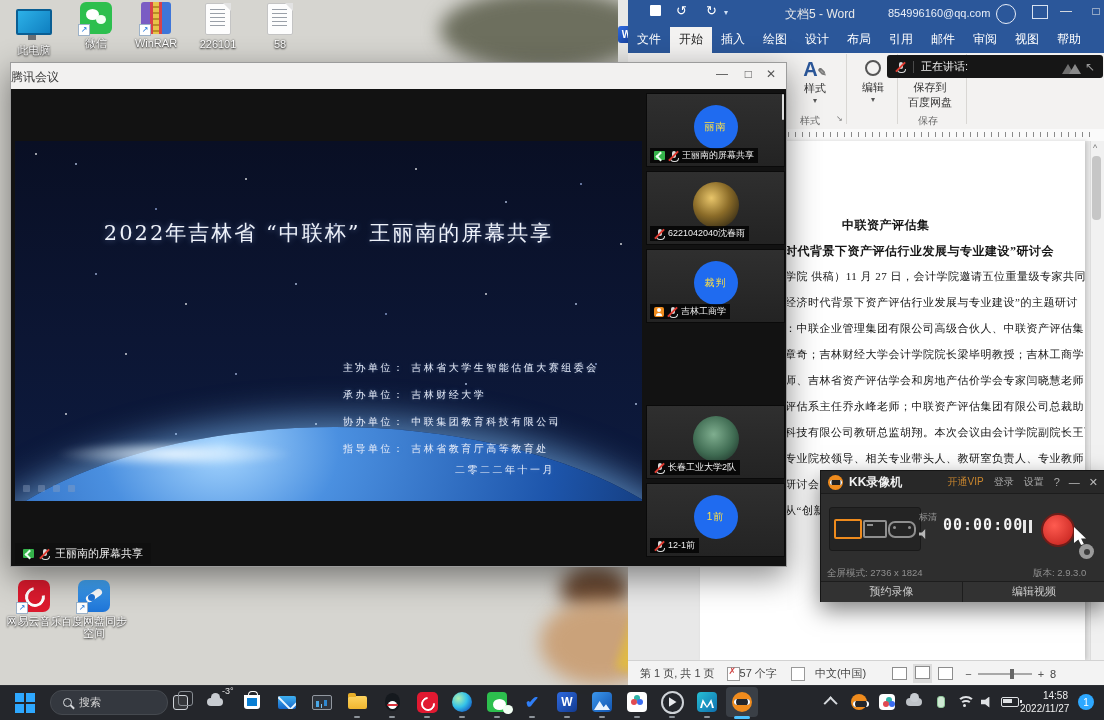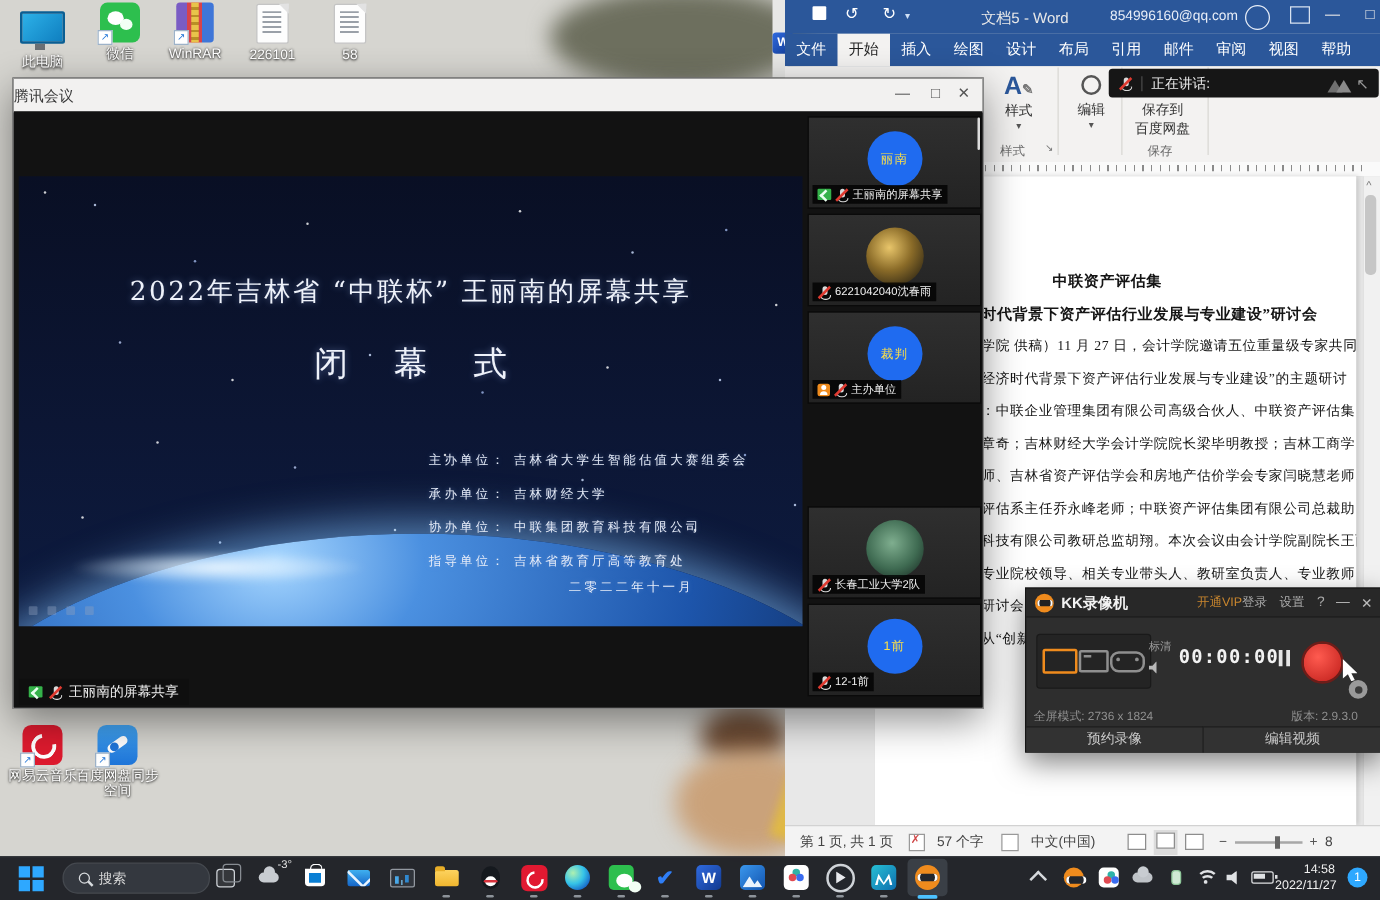--- a/index.html
+++ b/index.html
@@ -296,21 +296,21 @@
     <div class="docline" style="left:85px;top:362px">从“创新数据资产价值评估与管理模式”的角度进行了分享</div>
   </div>
 
   <div class="ab z3" style="left:1090px;top:141px;width:13px;height:519px;background:#f1f1f1;border-left:1px solid #dcdcdc"></div>
   <div class="ab z3" style="left:1093px;top:143px;color:#777;font-size:9px">^</div>
   <div class="ab z3" style="left:1092px;top:156px;width:9px;height:64px;background:#c6c6c6;border-radius:4px"></div>
 
   <div class="ab z3" style="left:628px;top:660px;width:476px;height:25px;background:#f3f3f3;border-top:1px solid #d2d2d2;display:flex;align-items:center;font-size:11px;color:#444">
     <span style="margin-left:12px">第 1 页, 共 1 页</span>
     <span class="spell" style="margin-left:12px"></span>
-    <span style="margin-left:10px">57 个字</span>
+    <span style="margin-left:0">57 个字</span>
     <span style="margin-left:14px;width:12px;height:12px;border:1px solid #999;background:#fff"></span>
     <span style="margin-left:10px">中文(中国)</span>
     <span style="margin-left:26px" class="vic"></span>
     <span style="margin-left:6px;background:#dcdcdc;padding:2px"><span class="vic"></span></span>
     <span style="margin-left:6px" class="vic"></span>
     <span style="margin-left:12px;color:#555">−</span>
     <span style="margin-left:6px;width:54px;height:2px;background:#a8a8a8;position:relative;display:inline-block">
       <span style="position:absolute;left:32px;top:-4px;width:4px;height:10px;background:#666"></span>
     </span>
     <span style="margin-left:6px;color:#555">+</span>
@@ -324,21 +324,20 @@
       <span style="position:absolute;right:34px;top:4px;color:#555">□</span>
       <span style="position:absolute;right:10px;top:4px;color:#555">✕</span>
     </div>
     <div style="position:absolute;left:0;top:26px;right:0;bottom:0;background:#121212">
 
       <div class="slide" style="position:absolute;left:4px;top:52px;width:627px;height:360px">
         <div class="stars ab" style="left:20px;top:12px"></div>
         <div class="earth"></div>
         <div class="glowl"></div>
         <div class="ab stitle" style="left:0;top:78px;width:627px;text-align:center;font-size:21px;letter-spacing:2px">2022年吉林省 “中联杯” 王丽南的屏幕共享</div>
-        <div class="ab stitle" style="left:0;top:132px;width:627px;text-align:center;font-size:27px;letter-spacing:14px;text-indent:14px">闭 幕 式</div>
         <div class="ab sorg" style="left:328px;top:220px">主办单位： 吉林省大学生智能估值大赛组委会</div>
         <div class="ab sorg" style="left:328px;top:247px">承办单位： 吉林财经大学</div>
         <div class="ab sorg" style="left:328px;top:274px">协办单位： 中联集团教育科技有限公司</div>
         <div class="ab sorg" style="left:328px;top:301px">指导单位： 吉林省教育厅高等教育处</div>
         <div class="ab sorg" style="left:380px;top:322px;width:220px;text-align:center">二零二二年十一月</div>
         <div class="ab" style="left:8px;top:344px;display:flex;gap:8px">
           <span class="annot"></span>
           <span class="annot"></span>
           <span class="annot"></span>
           <span class="annot"></span>
@@ -372,21 +371,21 @@
           <span>6221042040沈春雨</span>
         </div>
       </div>
       <div class="ab tile" style="left:635px;top:160px;width:137px;height:72px">
         <div class="av" style="margin:11px auto 0">裁判</div>
         <div class="nlbl">
           <span class="host-ic"></span>
           <span class="mico">
               <i></i>
             </span>
-          <span>主办单位</span>
+          <span>吉林工商学</span>
         </div>
       </div>
       <div class="ab tile" style="left:635px;top:316px;width:137px;height:72px">
         <div class="ph ph-green" style="margin:10px auto 0"></div>
         <div class="nlbl">
           <span class="mico">
               <i></i>
             </span>
           <span>长春工业大学2队</span>
         </div>
@@ -402,21 +401,21 @@
       </div>
       <div class="ab" style="left:770.5px;top:5px;width:2px;height:26px;background:#ddd;border-radius:2px"></div>
     </div>
   </div>
 
   <div class="ab z6 kkwin" style="left:820px;top:470px;width:284px;height:130px">
     <div class="kkbar" style="height:22px;position:relative;display:flex;align-items:center">
       <span class="kklogo" style="margin-left:7px"></span>
       <span style="color:#f2f2f2;font-size:12px;font-weight:bold;margin-left:6px">KK录像机</span>
       <span style="margin-left:auto;color:#c9862e;font-size:10px">开通VIP</span>
-      <span style="color:#aaa;font-size:10px;">登录</span>
+      <span style="color:#aaa;font-size:10px;margin-left:10px">登录</span>
       <span style="color:#aaa;font-size:10px;margin-left:10px">设置</span>
       <span style="color:#aaa;font-size:11px;margin-left:10px">?</span>
       <span style="color:#bbb;font-size:11px;margin-left:9px">—</span>
       <span style="color:#bbb;font-size:11px;margin:0 7px 0 9px">✕</span>
     </div>
     <div class="kkmode ab" style="left:8px;top:36px;width:82px;height:42px;display:flex;align-items:center;justify-content:space-around;padding:0 4px">
       <span class="mon-sel"></span>
       <span class="mon-win"></span>
       <span class="mon-pad"></span>
     </div>

